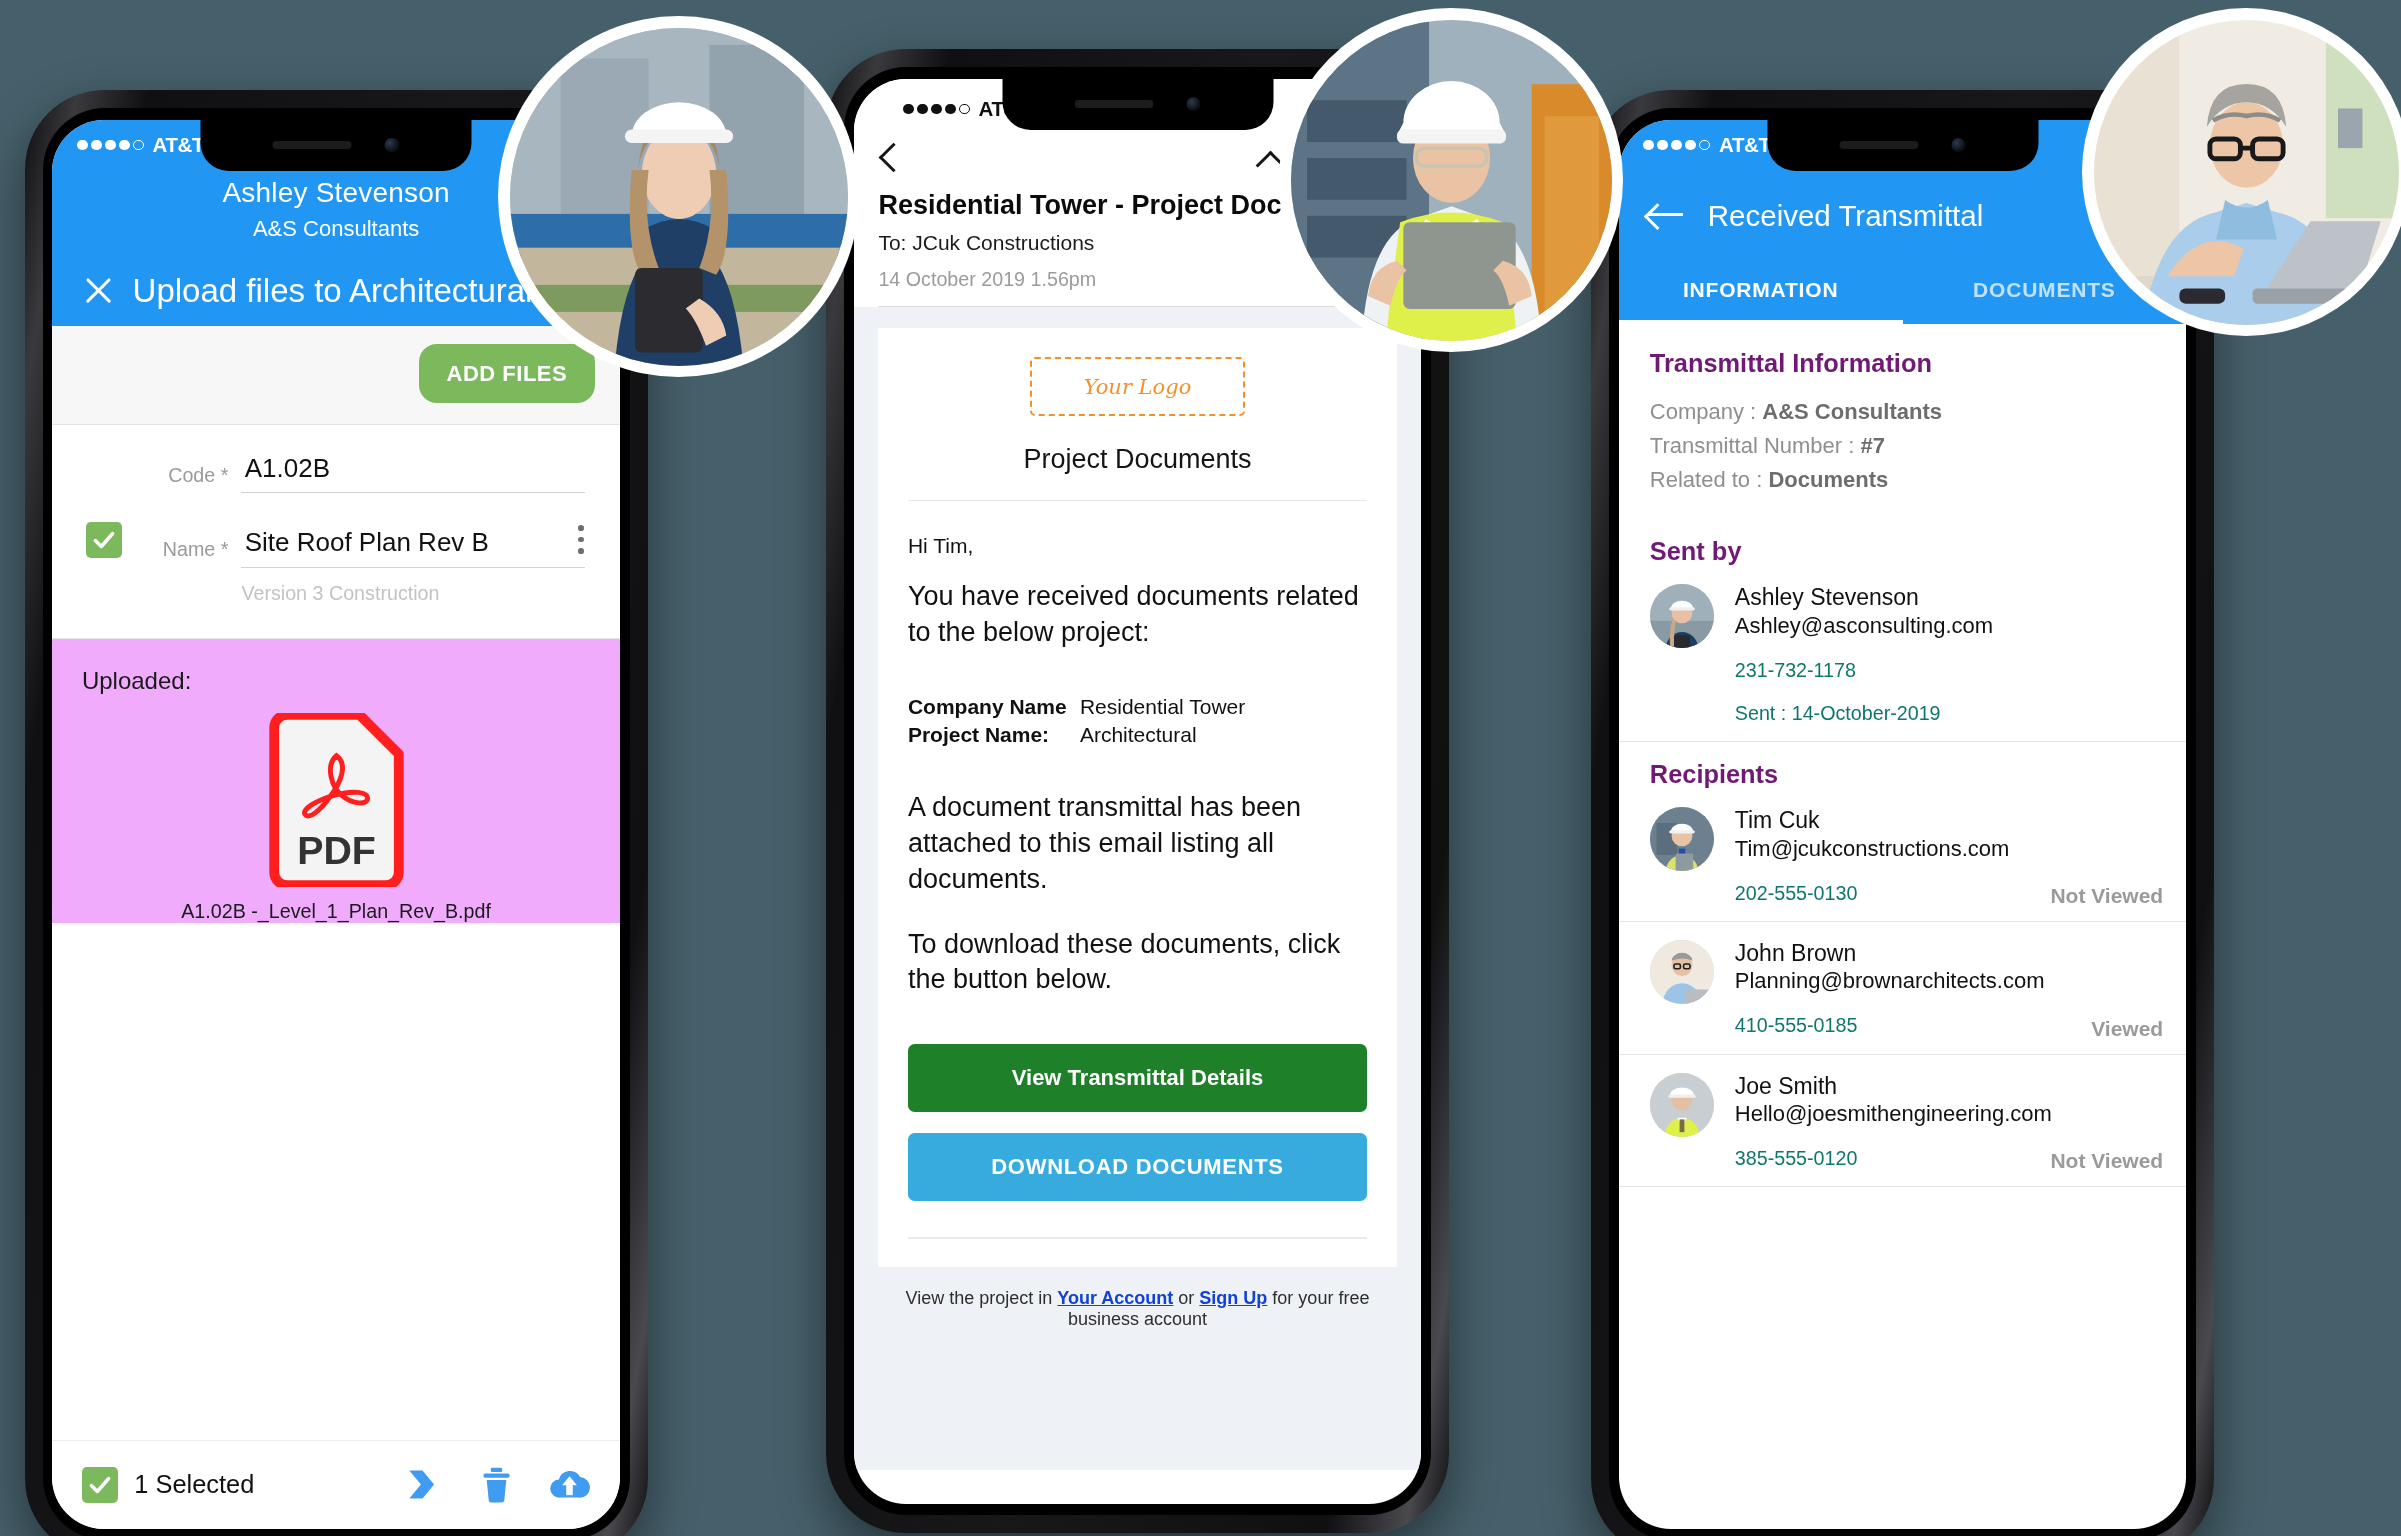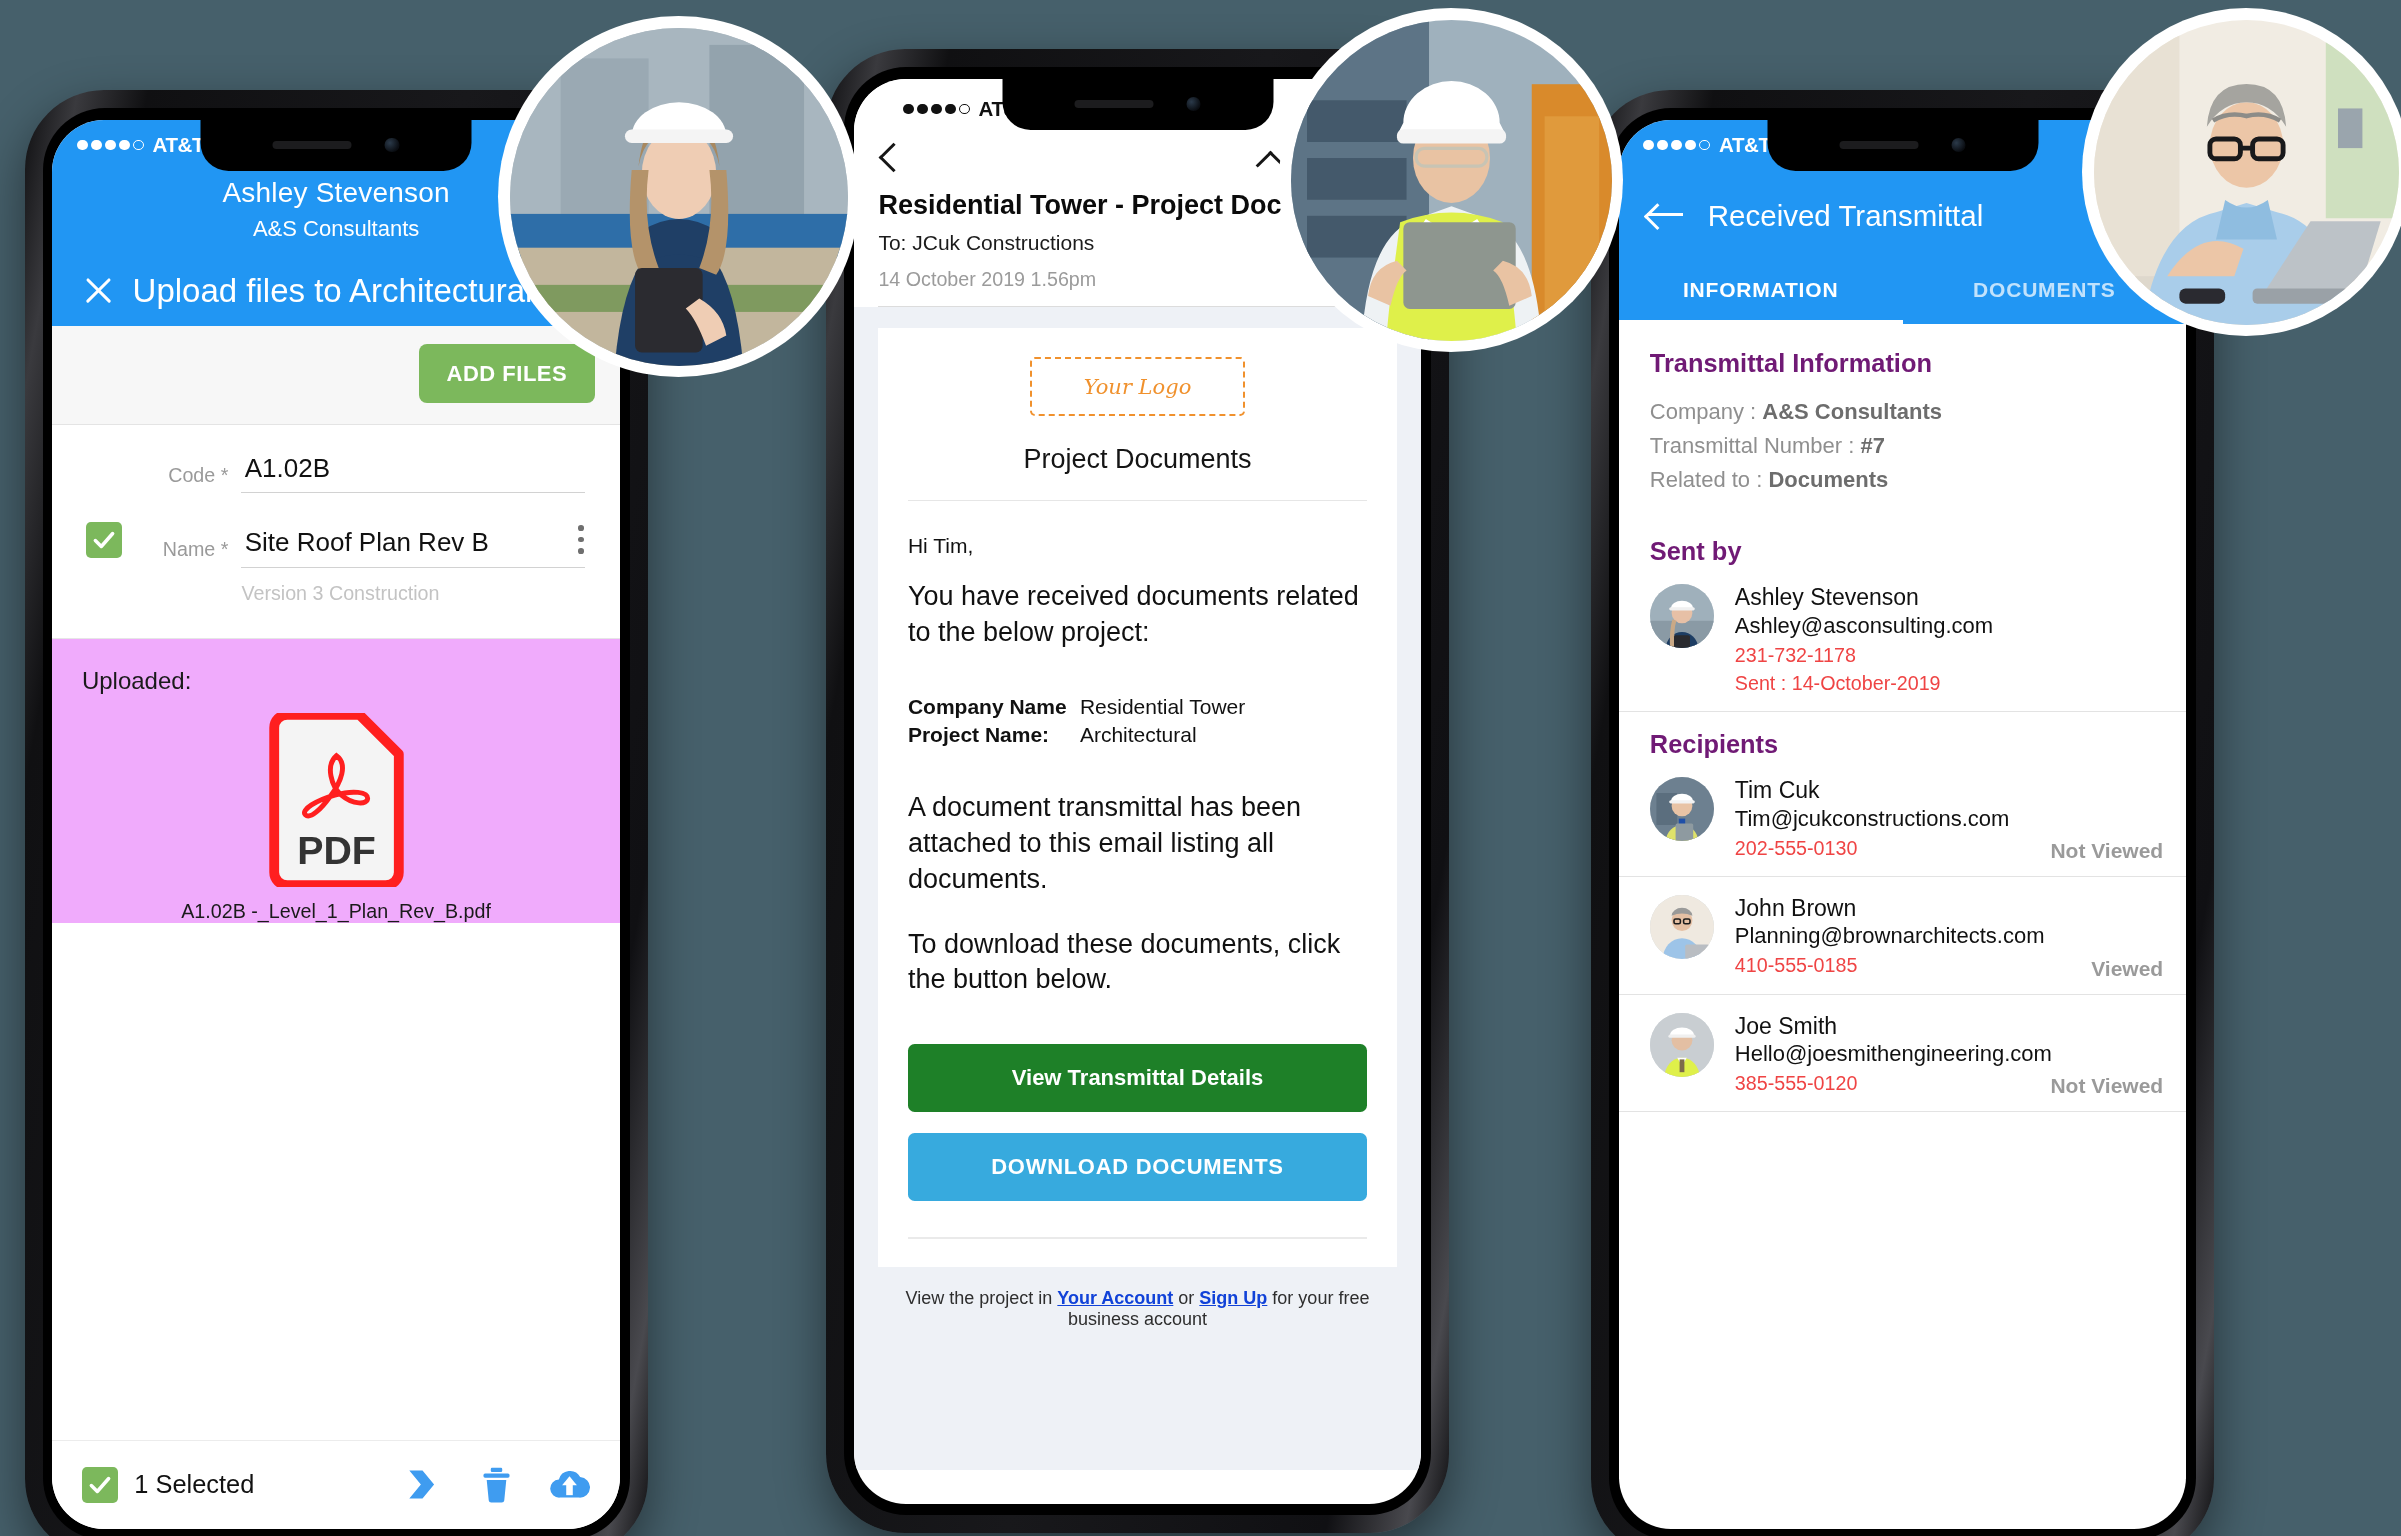--- a/index.html
+++ b/index.html
@@ -79,21 +79,21 @@
   .p1-action .x-icon:before, .p1-action .x-icon:after {
     content:""; position:absolute; left:-1.6px; top:13px; width:33px; height:3.3px; background:#fff; border-radius:1.6px;
   }
   .p1-action .x-icon:before { transform: rotate(45deg); }
   .p1-action .x-icon:after  { transform: rotate(-45deg); }
   .p1-action .lbl { font-size: 33px; font-weight: 400; }
 
   .p1-toolbar { background:#f7f7f7; padding: 18px 24.6px 21px; display:flex; justify-content:flex-end;
                 border-bottom: 0.8px solid #e4e4e4; }
   .addfiles {
-    background:#7cb85c; color:#fff; border:none; border-radius:8px;
+    background:#7cb85c; color:#fff; border:none; border-radius:18px;
     font-size:22px; font-weight:700; letter-spacing:0.5px;
     padding: 16.4px 28px; cursor:pointer;
   }
 
   .p1-body { background:#fff; }
   .row-card { display:flex; align-items:flex-start; padding: 28px 23px 14.8px 23px; position:relative; }
   .chk {
     width: 36px; height: 36px; border-radius: 4.9px; background:#7cb85c;
     position:absolute; left: 34px; top: 97px; display:flex; align-items:center; justify-content:center;
   }
@@ -199,21 +199,21 @@
   .p3-sep { height:0.8px; background:#e3e3e3; }
   .person { display:flex; gap: 21px; padding: 18px 31px 16.4px; position:relative; }
   .avatar {
     width: 64px; height: 64px; border-radius:50%; flex:0 0 auto; overflow:hidden;
     background:#cfd6da;
   }
   .avatar svg { display:block; width:100%; height:100%; }
   .pinfo { flex:1; min-width:0; }
   .pname { font-size: 23px; color:#111; }
   .pmail { font-size: 22px; color:#111; margin-top: 1.6px; }
-  .pphone { font-size: 19.7px; color:#ef4444; margin-top: 5px; }
+  .pphone { font-size: 19.7px; color:#0f766e; margin-top: 20px; }
   .pstatus { position:absolute; right: 23px; bottom: 13px; font-size: 21px; color:#9a9a9a; font-weight:700; }
 
   
   .bubble {
     position:absolute; border-radius:50%; background:#fff;
     padding: 11.5px; z-index: 60;
   }
   .bubble .clip { width:100%; height:100%; border-radius:50%; overflow:hidden; position:relative; }
   #bub1 { left: 498px; top: 16.4px; width: 361px; height: 361px; }
   #bub2 { left: 1279px; top: 8.2px; width: 344px; height: 344px; }

